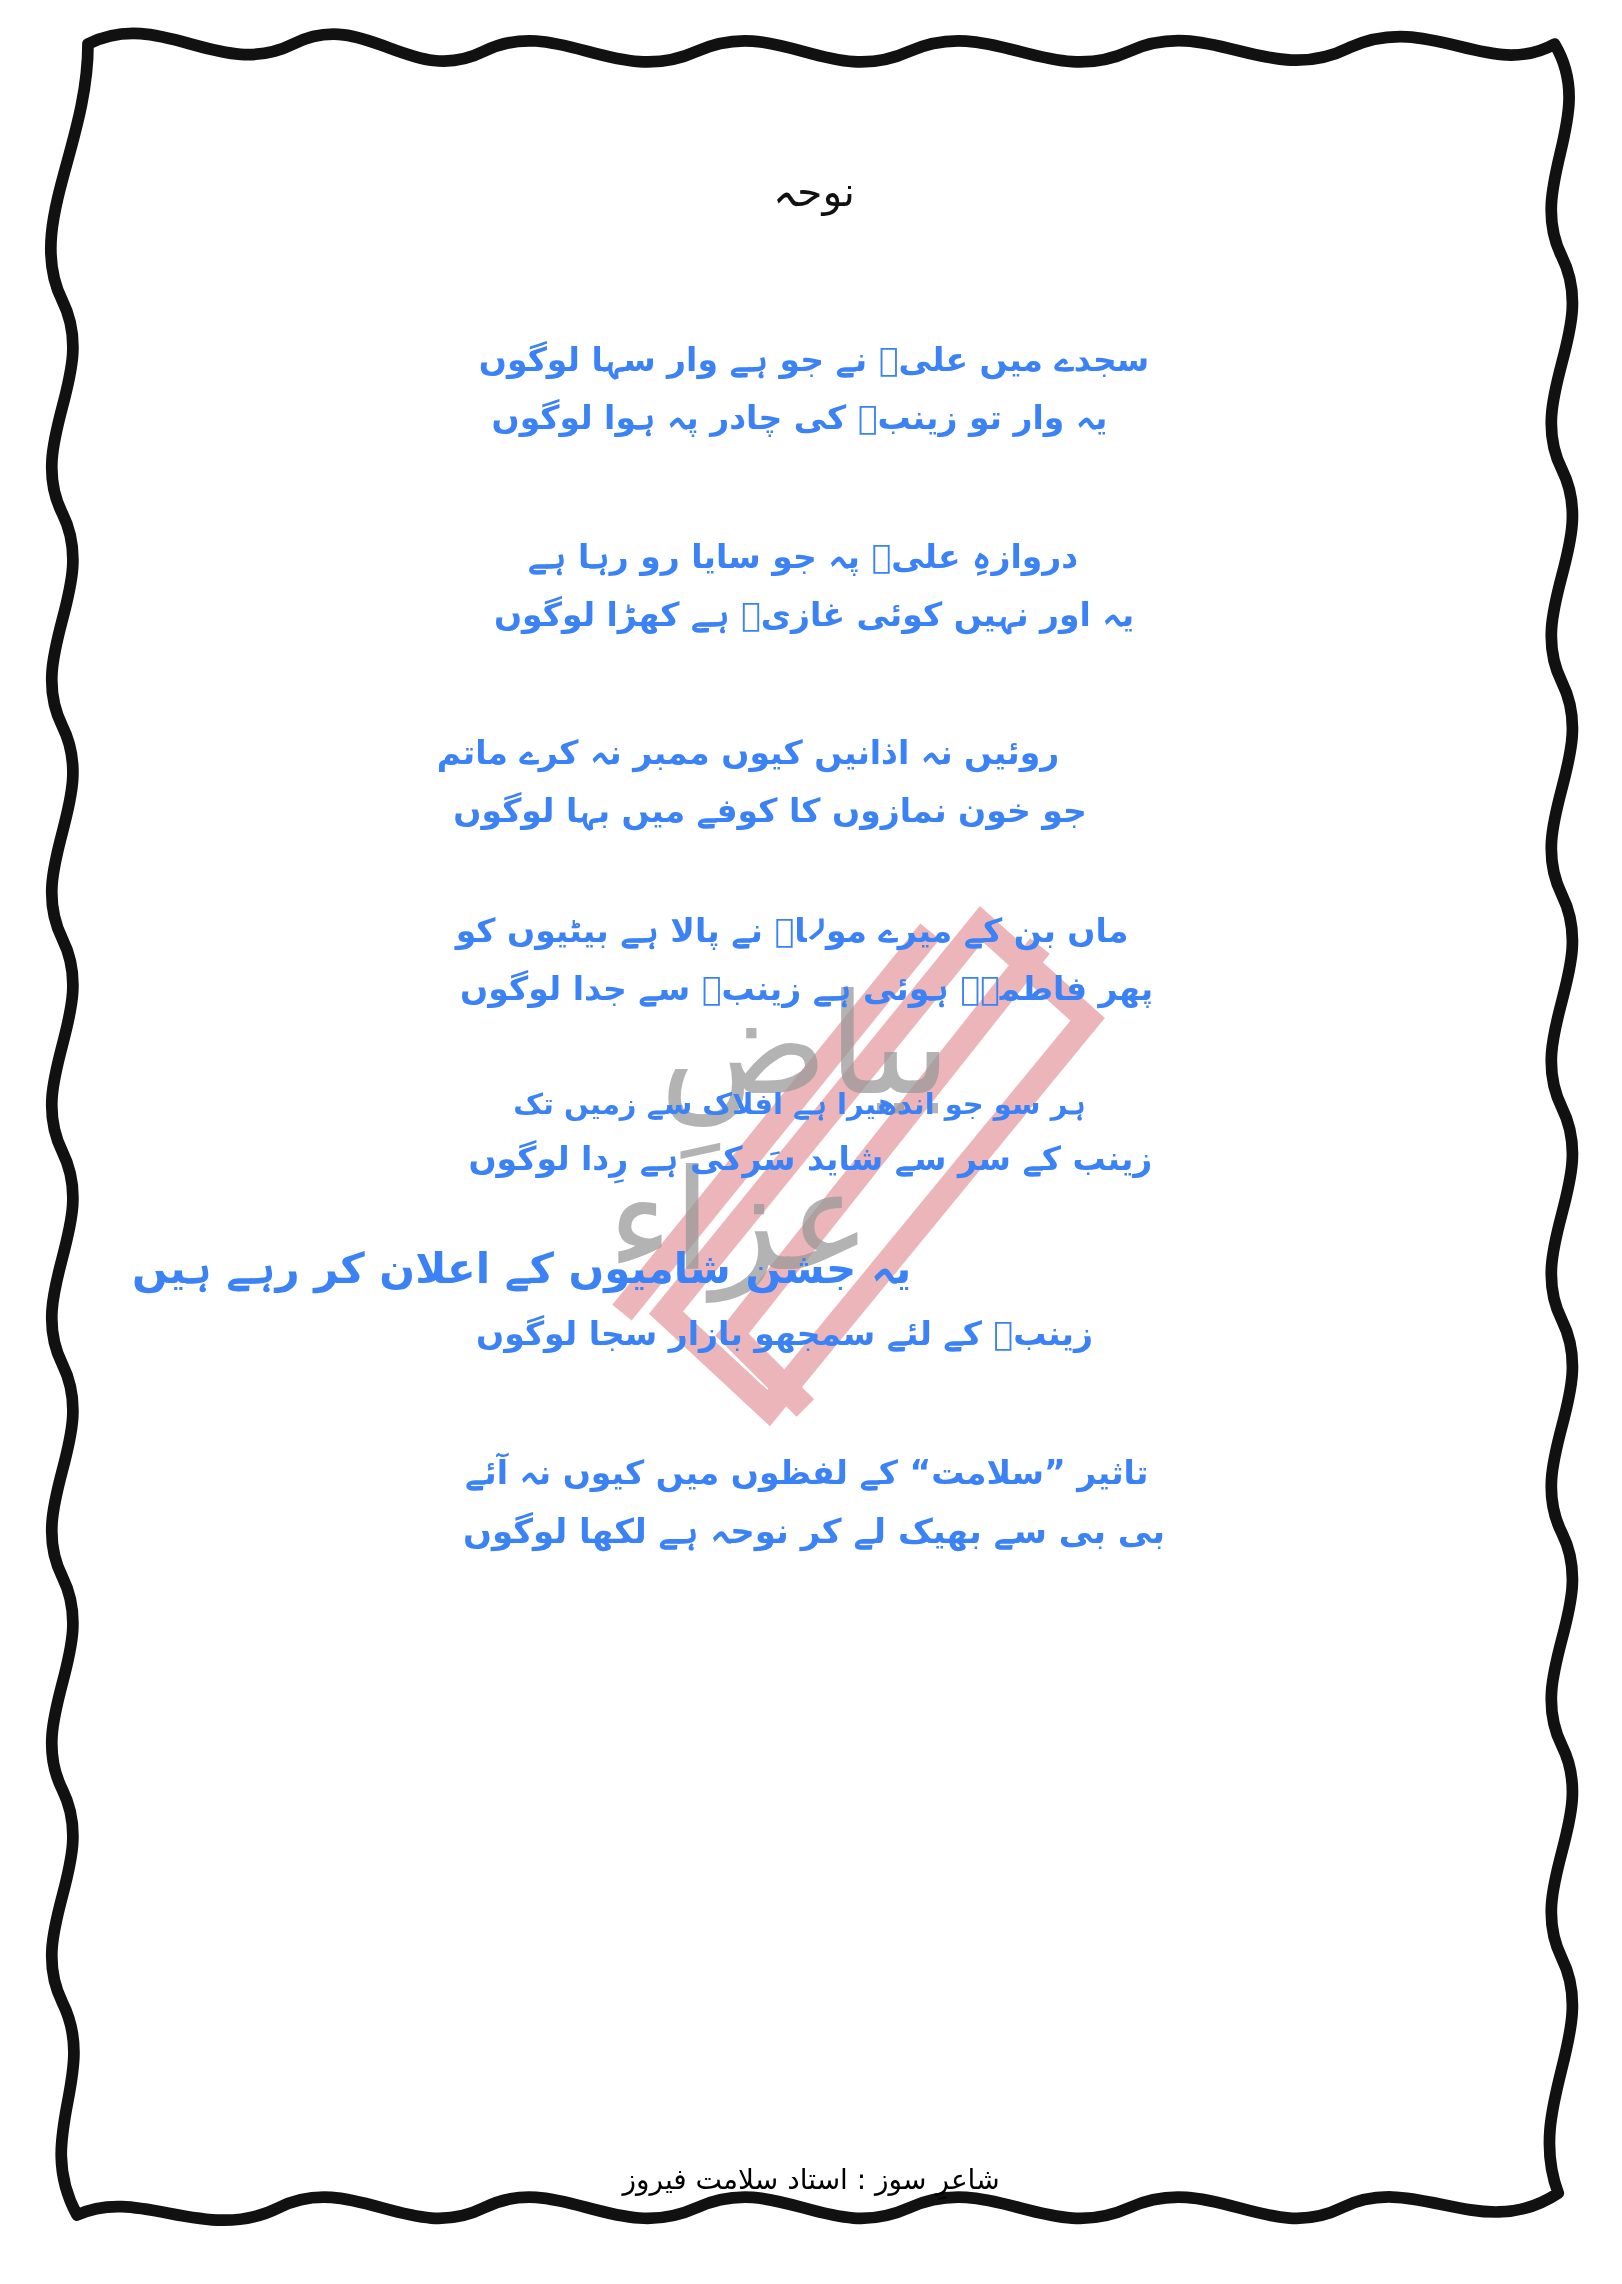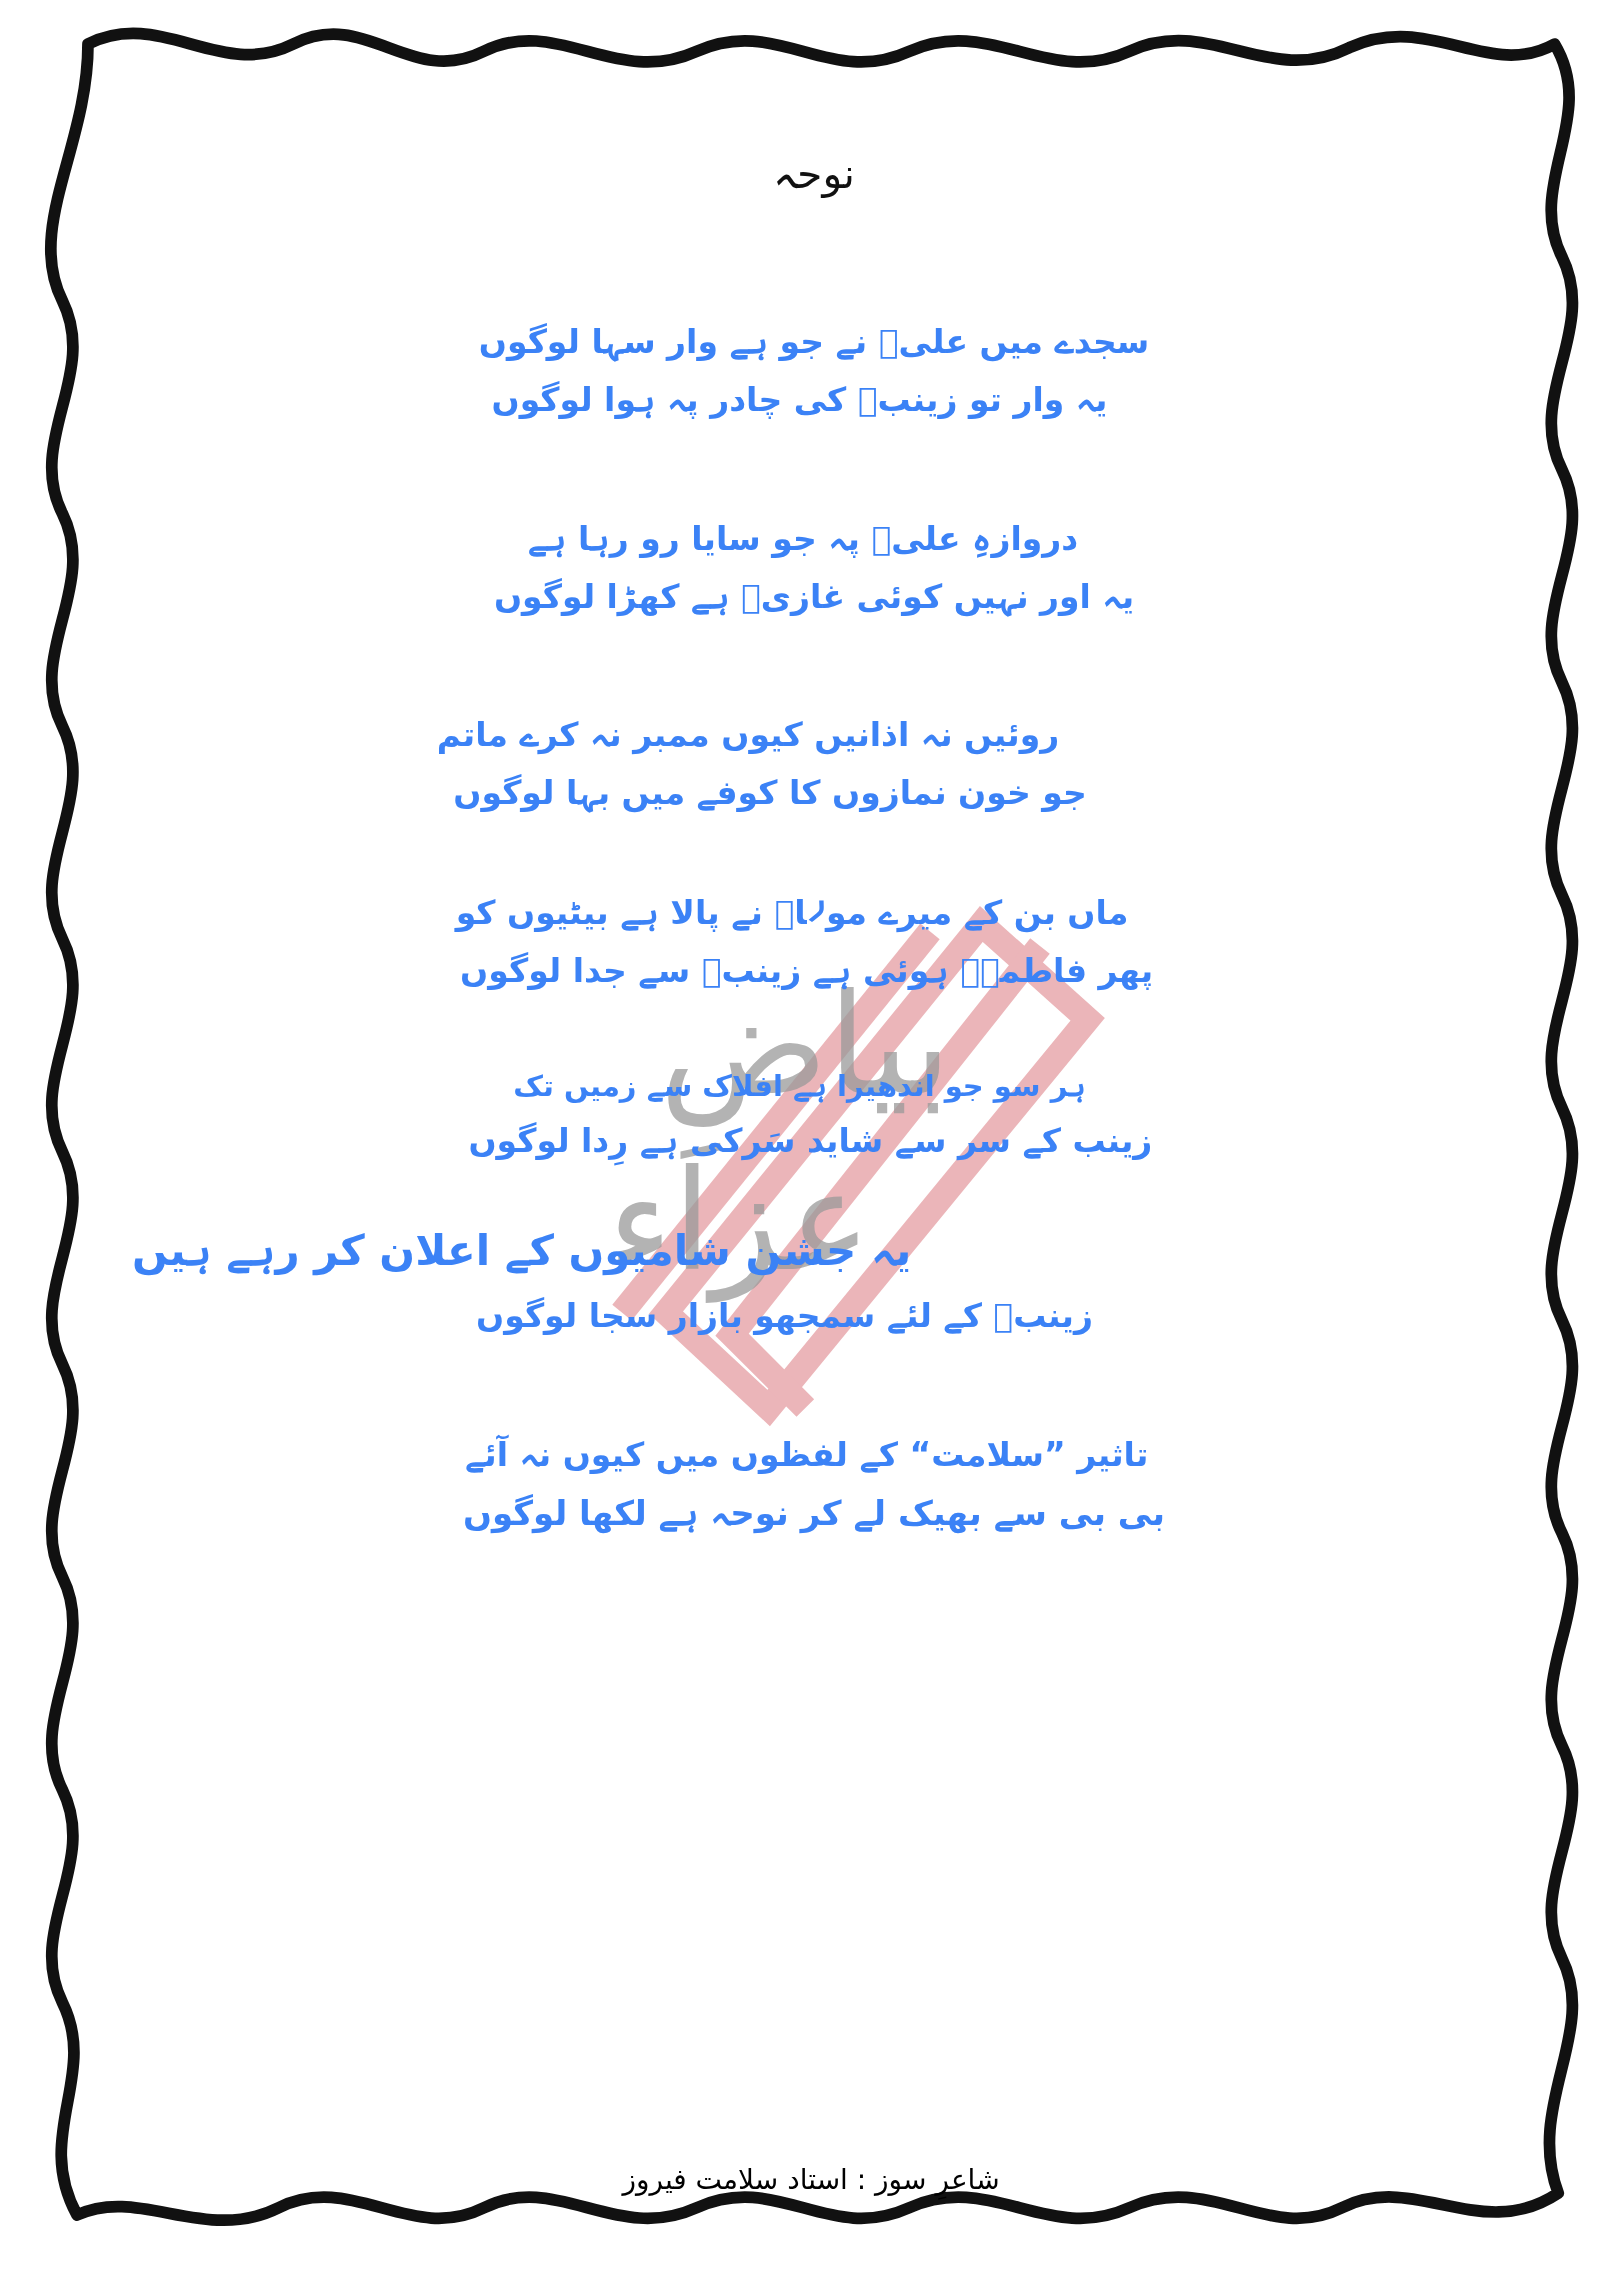--- a/index.html
+++ b/index.html
@@ -36,21 +36,21 @@
     width: 770px;
     height: 528px;
     pointer-events: none;
     opacity: 1;
   }
   .watermark svg { display:block; width:100%; height:100%; }
 
   .content {
     position: absolute;
     left: 132px;
-    top: 102px;
+    top: 120px;
     width: 1364px;
     height: 2068px;
     direction: rtl;
     text-align: center;
   }
   .doc-title {
     font-family: "DejaVu Sans", sans-serif;
     font-size: 41px;
     color: #111111;
     text-align: center;

